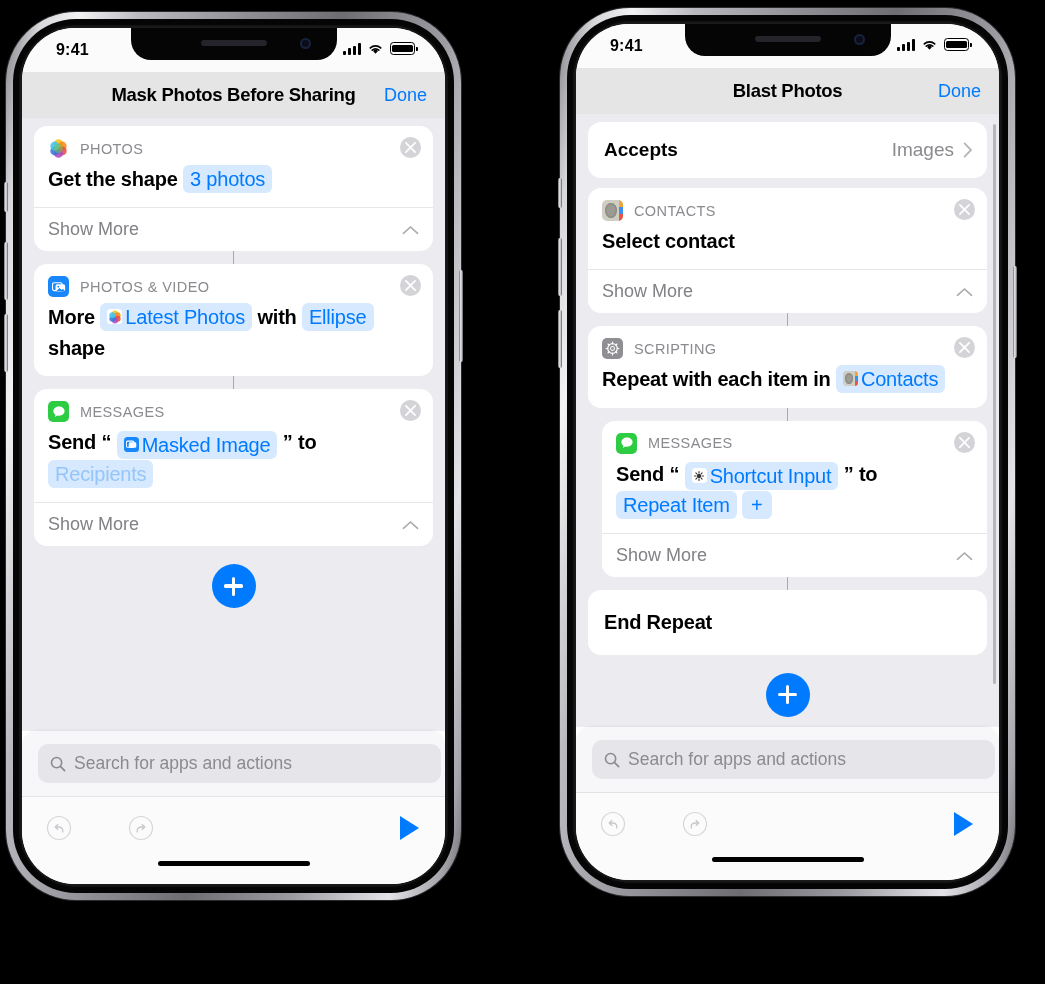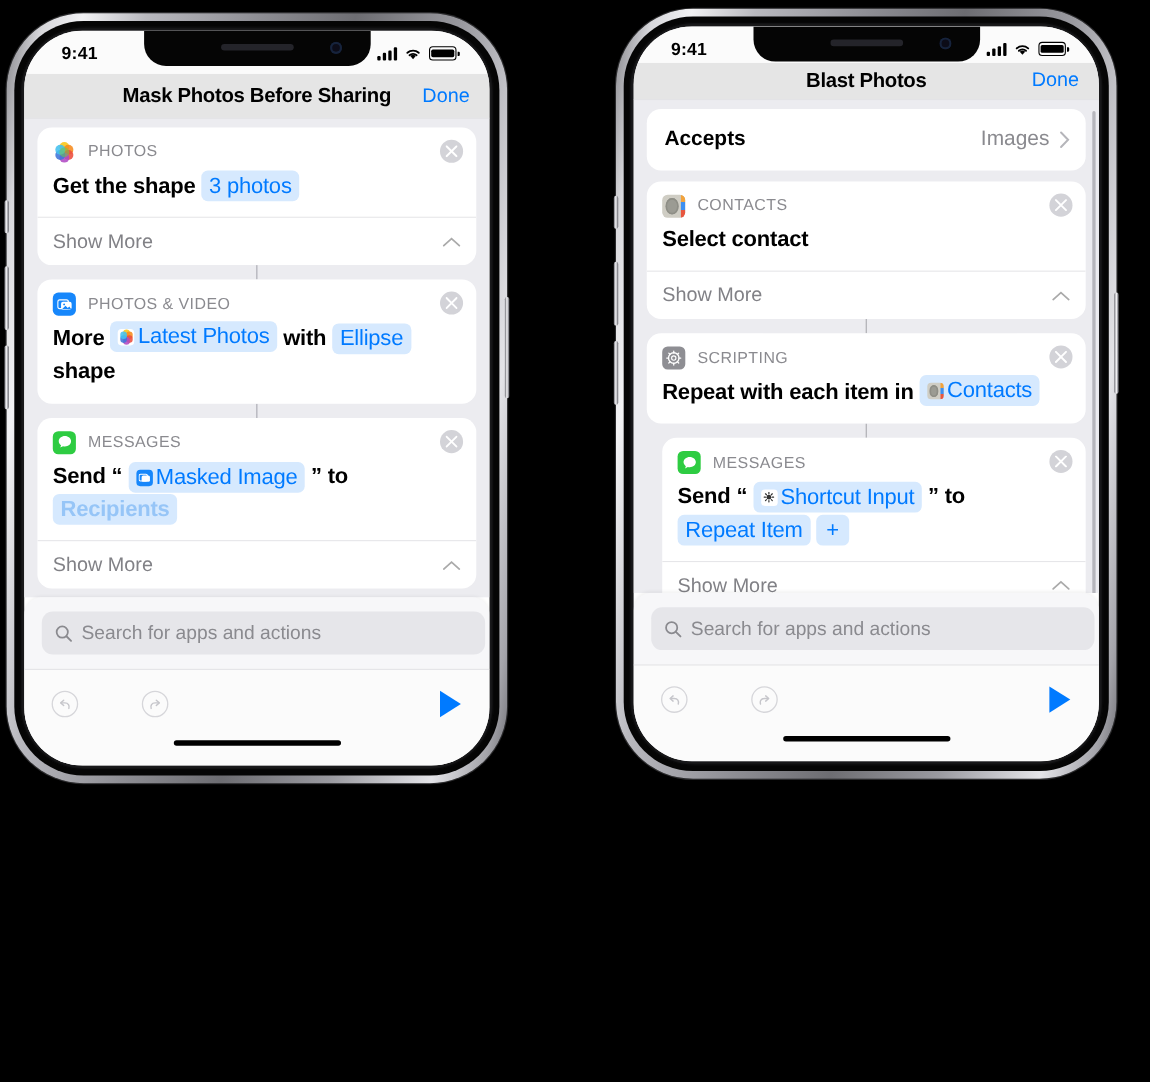--- a/index.html
+++ b/index.html
@@ -8,21 +8,21 @@
     background: #000;
     font-family: "Liberation Sans", sans-serif;
     overflow: hidden;
     position: relative;
   }
 
   
   .phone {
     position: absolute;
     width: 455px;
-    height: 700px;
+    height: 888px;
   }
   .phone.left  { left: 6px;  top: 12px; }
   .phone.right { left: 560px; top: 8px; }
 
   .frame-outer {
     position: absolute; inset: 0;
     border-radius: 70px;
     background: linear-gradient(100deg,#7e7e83 0%,#d8d8dc 6%,#f2f2f4 12%,#b9b9bf 22%,#8d8d93 40%,#6d6d72 55%,#9a9aa0 72%,#e4e4e8 88%,#a4a4aa 96%,#69696e 100%);
     box-shadow: 0 0 0 1px #2a2a2c;
   }
@@ -171,21 +171,21 @@
     line-height: 1.52;
     letter-spacing: -.2px;
   }
   .card-body.plain { padding-top: 5px; }
 
   .token {
     display: inline-flex; align-items: center; gap: 3px;
     background: #d6e9fe; color: #007aff;
     border-radius: 6px;
     padding: 1px 7px;
-    font-weight: 700; font-size: 20px;
+    font-weight: 400; font-size: 20px;
     vertical-align: baseline;
     line-height: 1.3;
   }
   .token.var { font-weight: 400; }
   .token.dim { color: #96c5f7; }
   .token.plus { padding: 1px 9px; font-weight: 500; }
   .token .tok-icon {
     width: 15px; height: 15px; border-radius: 3.5px;
     display: inline-block; position: relative; overflow: hidden;
     flex: 0 0 auto;

